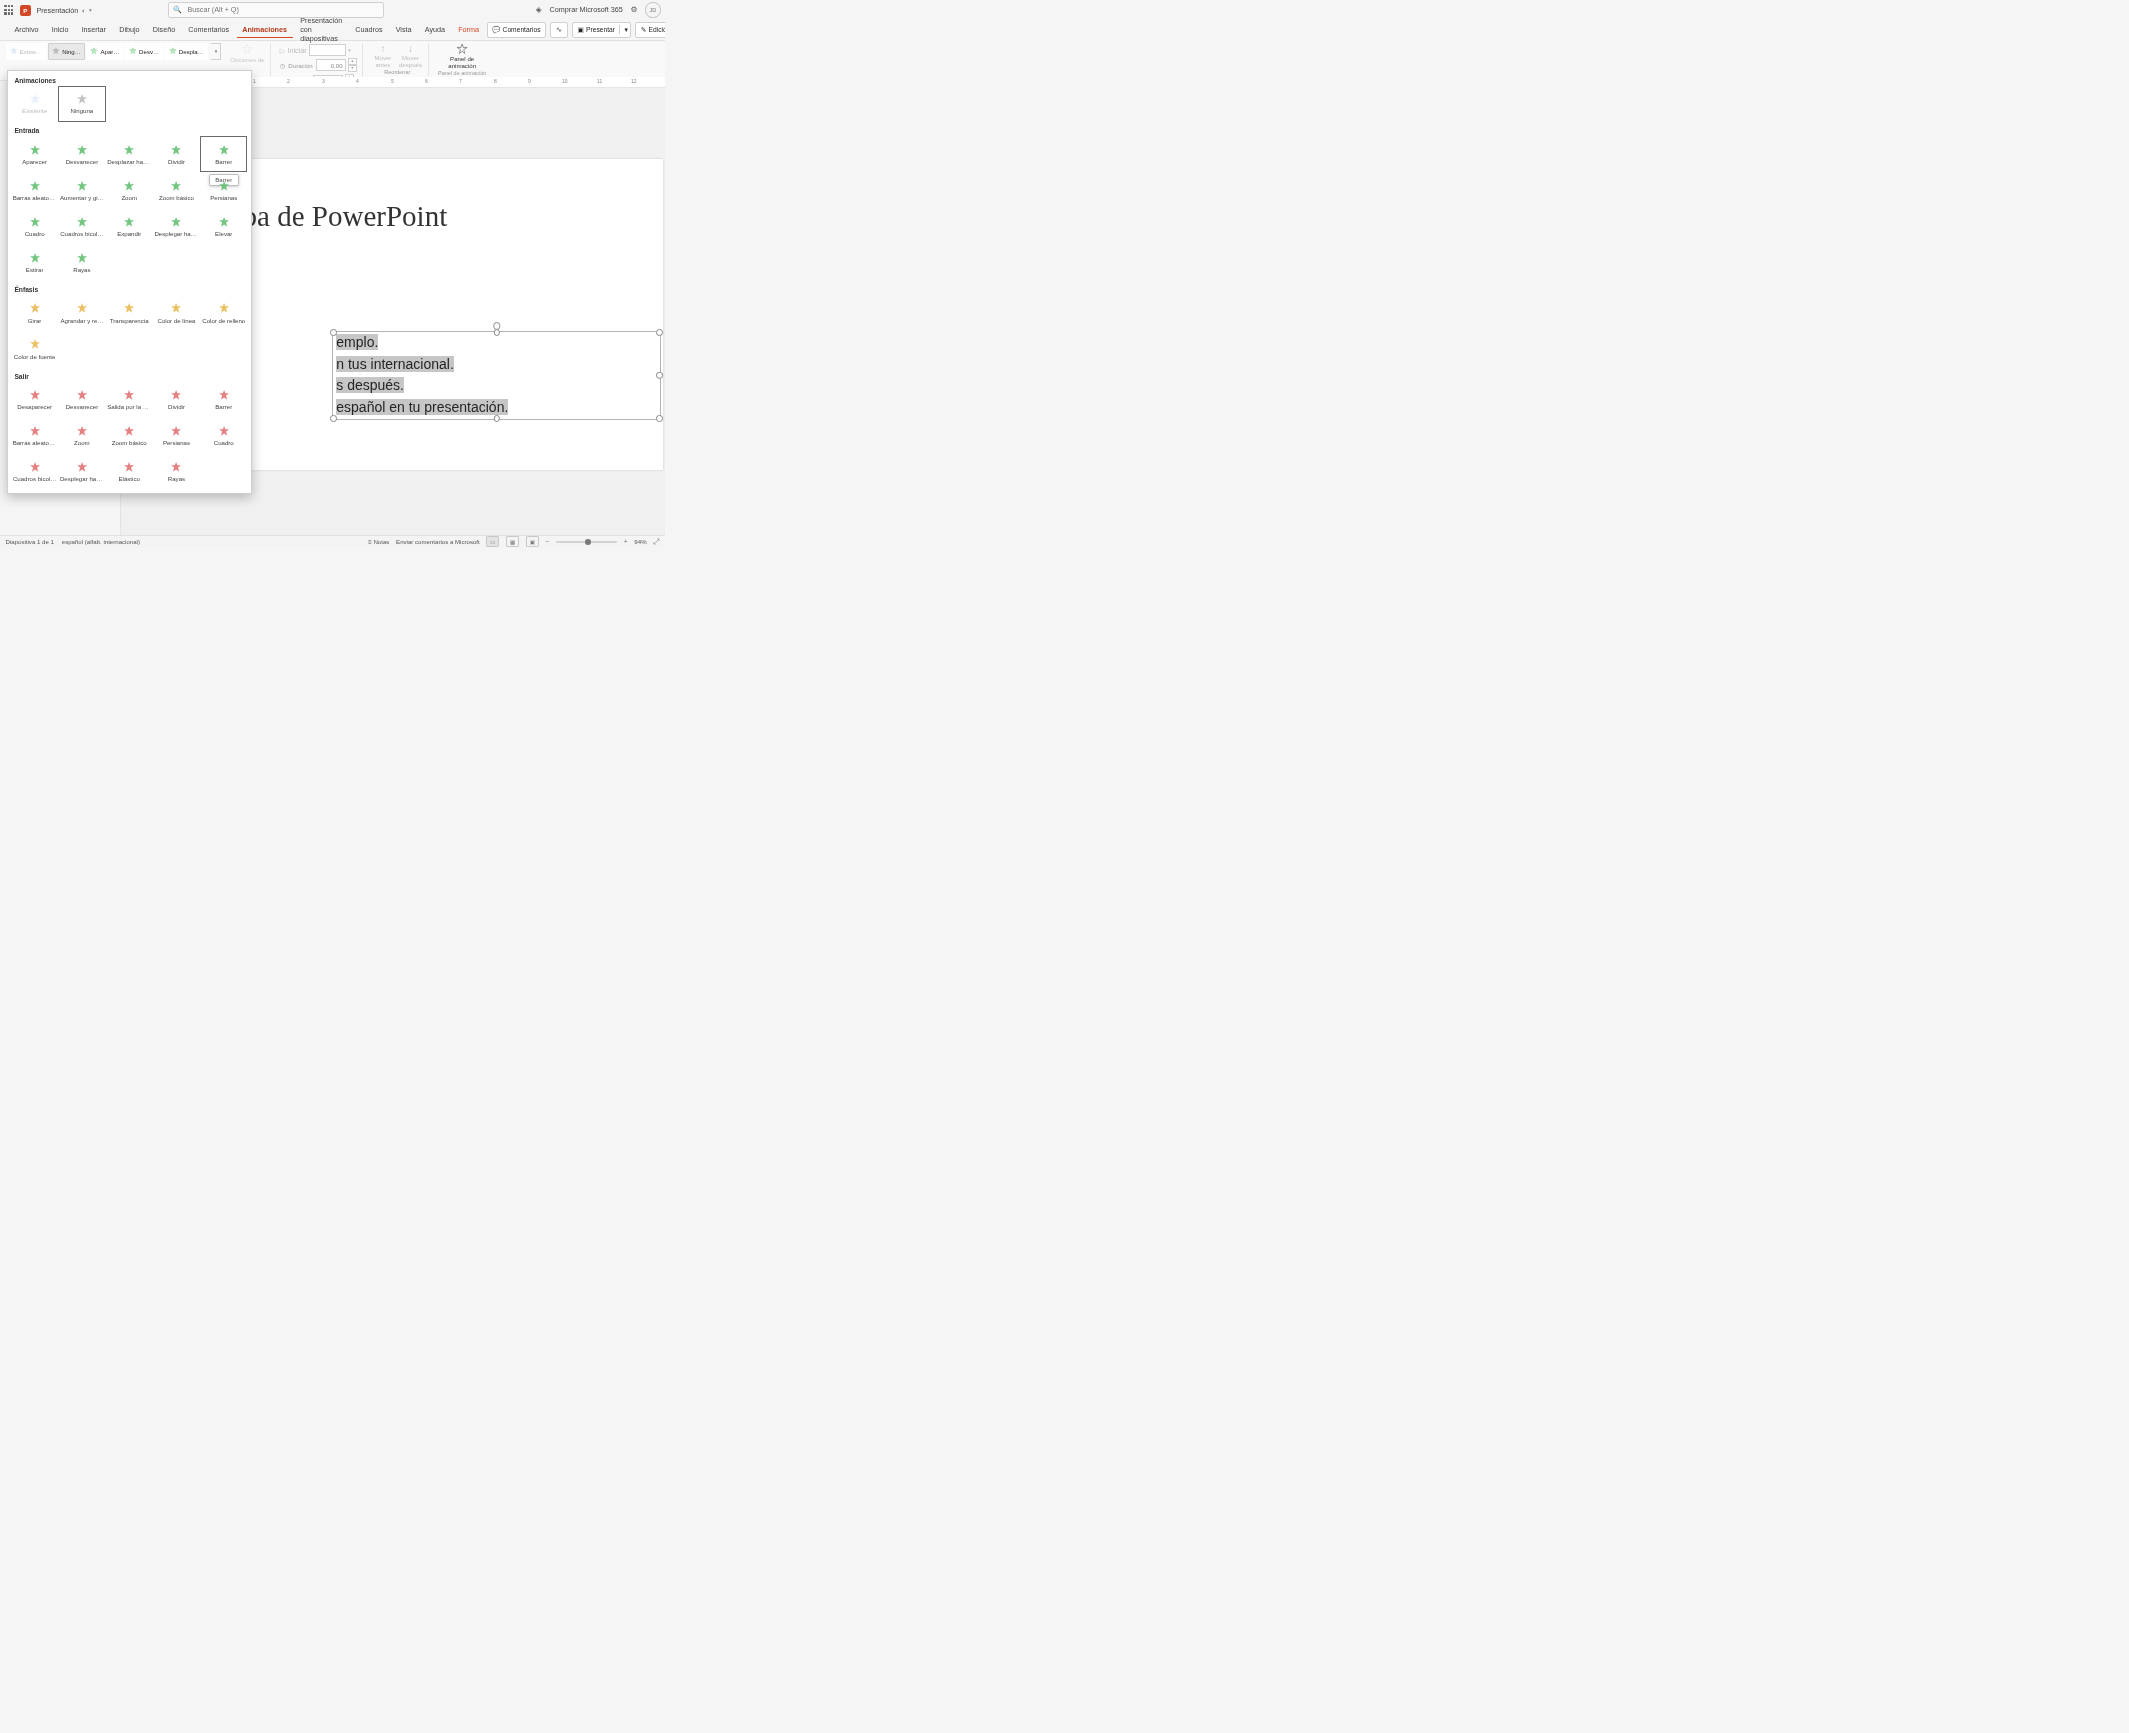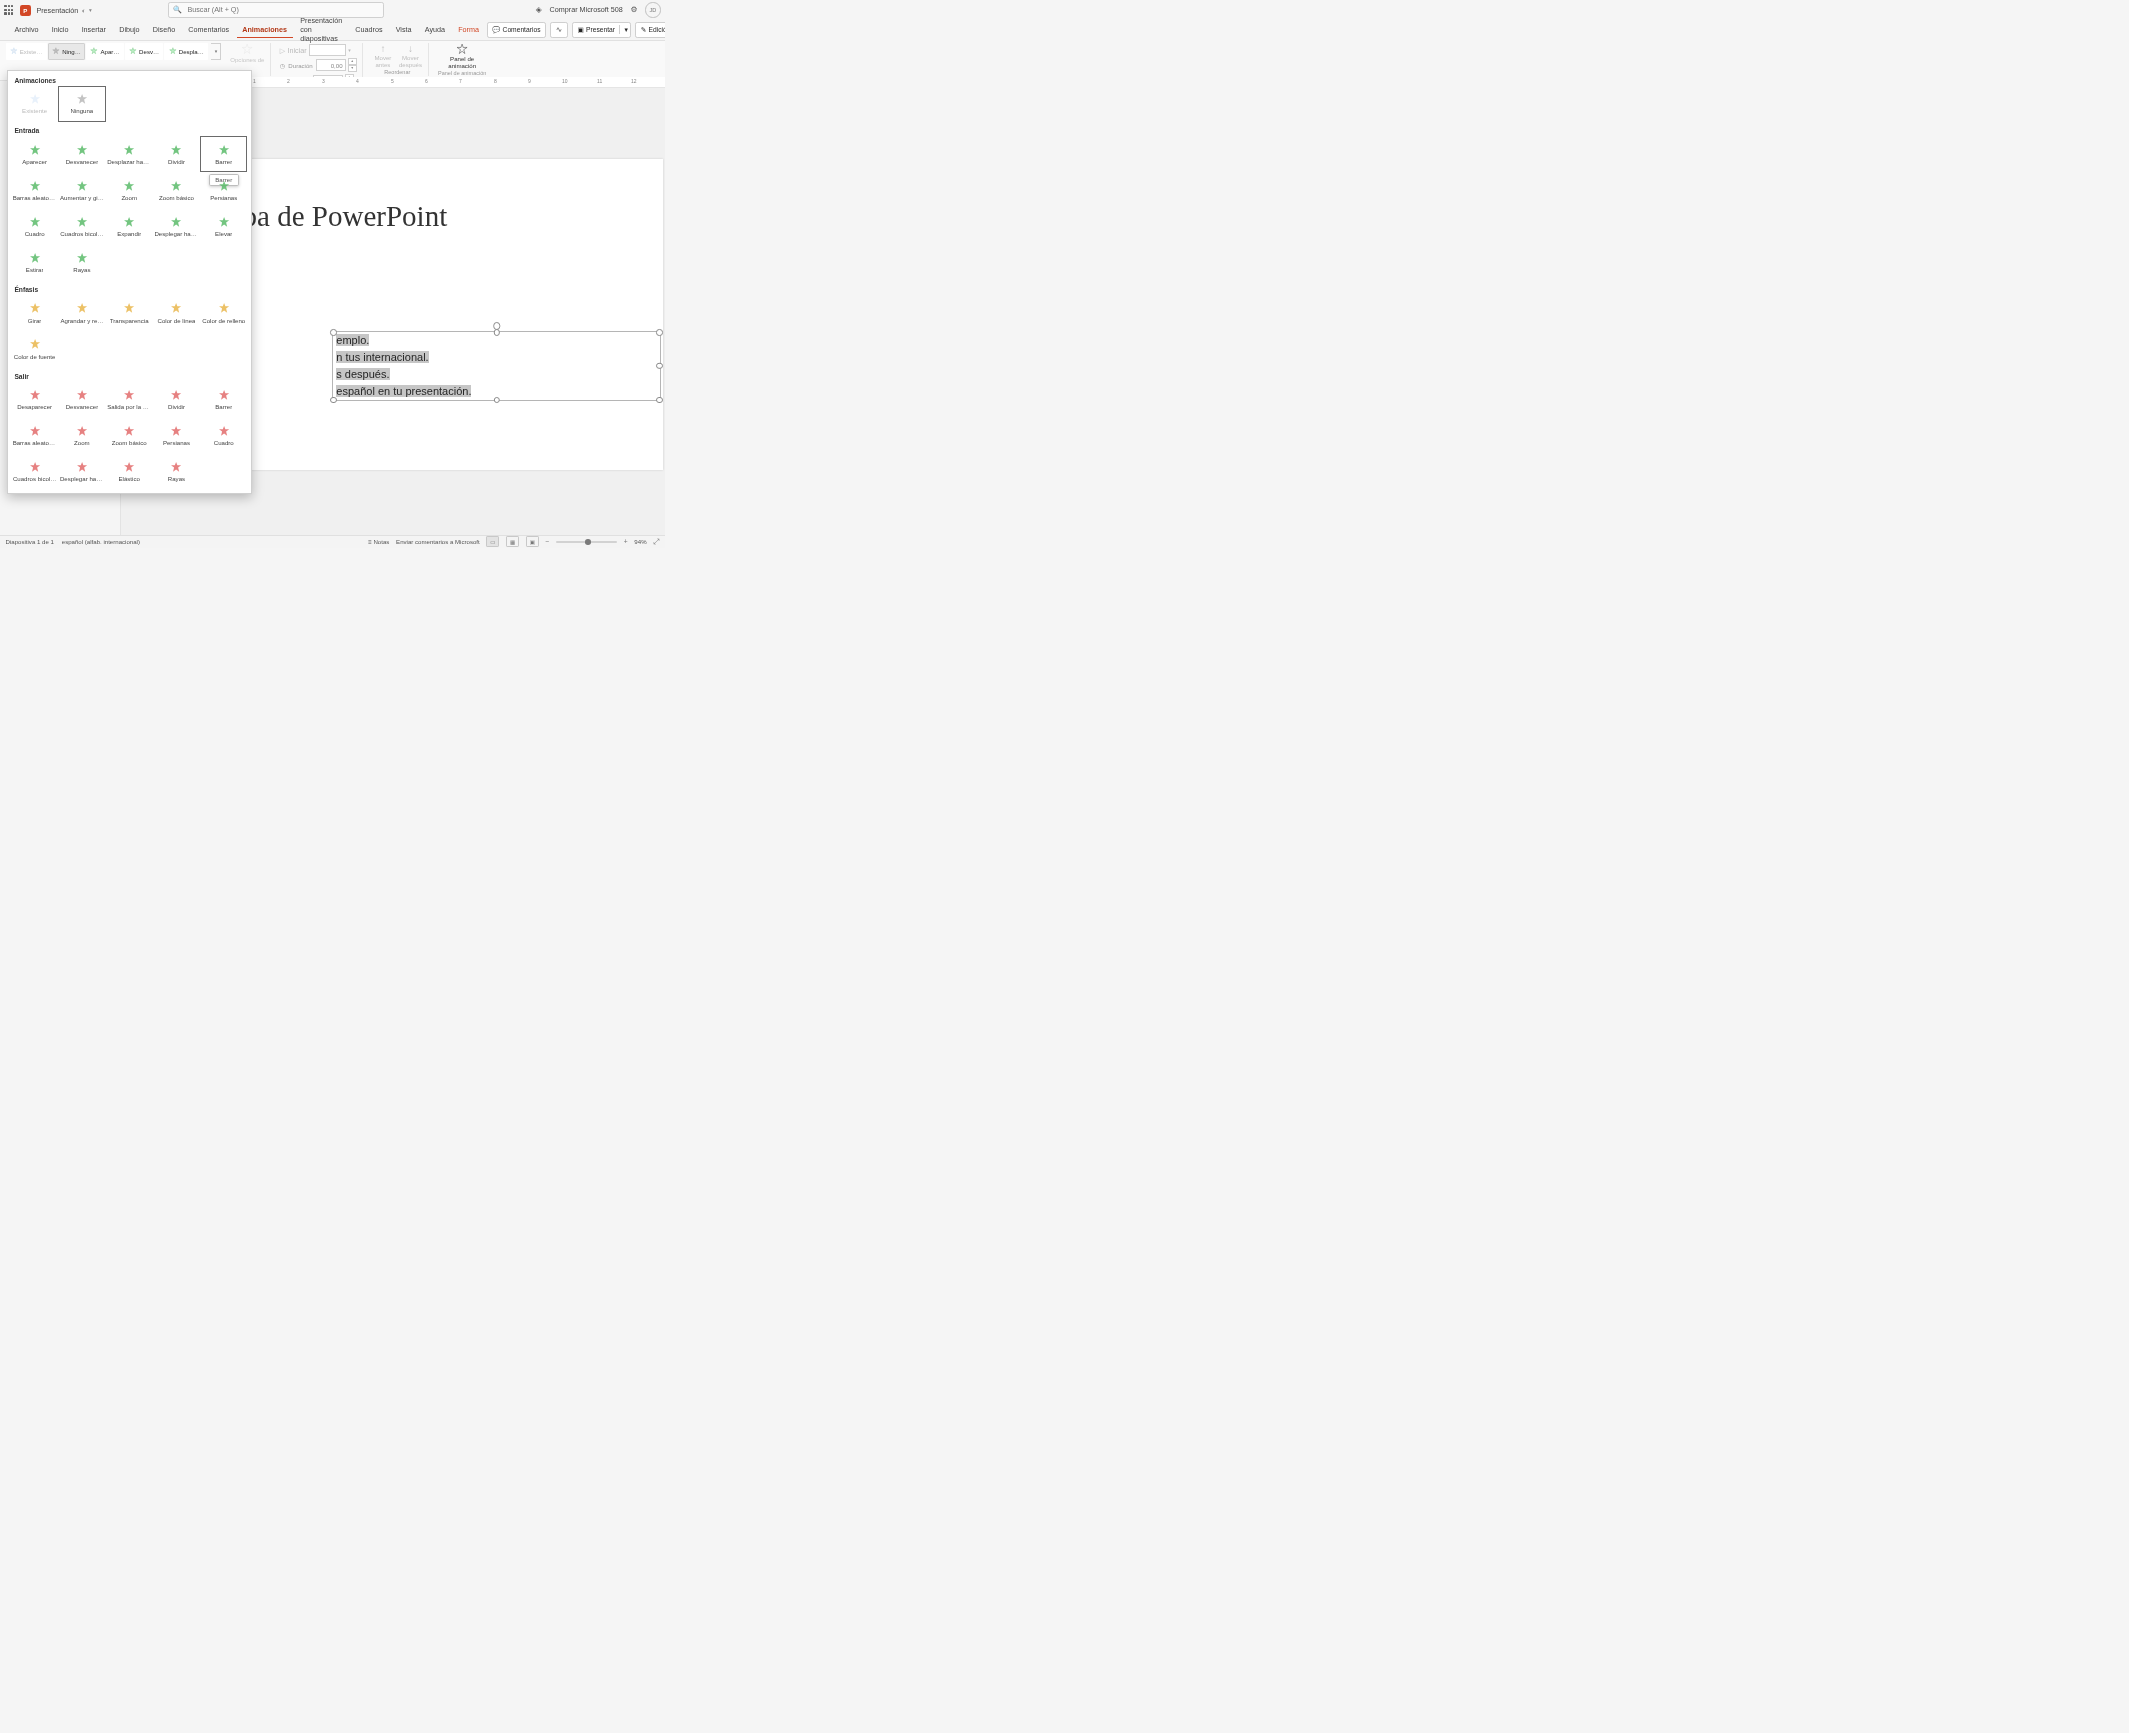--- a/index.html
+++ b/index.html
@@ -63,21 +63,21 @@
   
   .work{position:absolute;top:87px;left:0;right:0;bottom:12.2px;display:flex;}
   .thumbs{width:120px;background:#f5f5f5;border-right:0.6px solid #e3e3e3;}
   .canvas-area{flex:1;background:#f0f0f0;position:relative;overflow:hidden;}
   .slide{position:absolute;left:126px;top:72px;width:416px;height:311px;background:#fff;box-shadow:0 0 2.2px rgba(0,0,0,.15);}
   .slide h1{font-family:"Segoe UI Light","Segoe UI";font-weight:300;font-size:29px;margin:0;padding:41px 0 0 0;color:#333;white-space:nowrap;}
   .textbox{position:absolute;left:85px;top:172px;width:327px;border:0.6px solid #b5b5b5;}
   .handle{width:4.4px;height:4.4px;background:#fff;border:0.6px solid #8a8a8a;border-radius:50%;position:absolute;}
   .rot{width:5.5px;height:5.5px;border:0.6px solid #8a8a8a;border-radius:50%;position:absolute;left:50%;top:-10px;transform:translateX(-50%);background:#fff;}
   .rot::after{content:"";position:absolute;left:50%;top:5.5px;width:0.6px;height:4.4px;background:#8a8a8a;}
-  .tb-line{font-size:11px;line-height:1.55;padding:0 3.3px;}
+  .tb-line{font-size:14px;line-height:1.55;padding:0 3.3px;}
   .hl{background:#c6c6c6;}
 
   
   .gallery{position:absolute;left:6.7px;top:70px;width:243px;background:#fff;border:0.6px solid #cfcfcf;box-shadow:0 4.4px 11px rgba(0,0,0,.25);z-index:50;padding-bottom:5.5px; max-height:416px;}
   .gallery h4{margin:5.5px 6.7px 2.2px;font-size:6.7px;font-weight:600;color:#333;}
   .grid5{display:grid;grid-template-columns:repeat(5,1fr);padding:0 3.3px;}
   .cell{display:flex;flex-direction:column;align-items:center;justify-content:center;height:34px;font-size:6.1px;color:#444;position:relative;border:0.6px solid transparent;}
   .cell .nm{margin-top:2.2px;max-width:44px;white-space:nowrap;overflow:hidden;text-overflow:ellipsis;text-align:center;}
   .cell.sel{border:1.1px solid #6a6a6a;}
   .cell.hov{border:1.1px solid #6a6a6a;}
@@ -115,21 +115,21 @@
   <span class="cloud-glyph">◐</span>
   <span class="tiny-drop">▾</span>
 
   <div class="searchbox">
     <span>🔍</span>
     <input placeholder="Buscar (Alt + Q)" style="">
   </div>
 
   <div class="title-right">
     <span class="diamond">◈</span>
-    <span>Comprar Microsoft 508</span>
+    <span>Comprar Microsoft 365</span>
     <span class="gear">⚙</span>
     <div class="avatar">JD</div>
   </div>
 </div>
 
 <div class="tabs" id="tabs-row">
 
   <div class="tab">Archivo</div>
     <div class="tab">Inicio</div>
     <div class="tab">Insertar</div>

